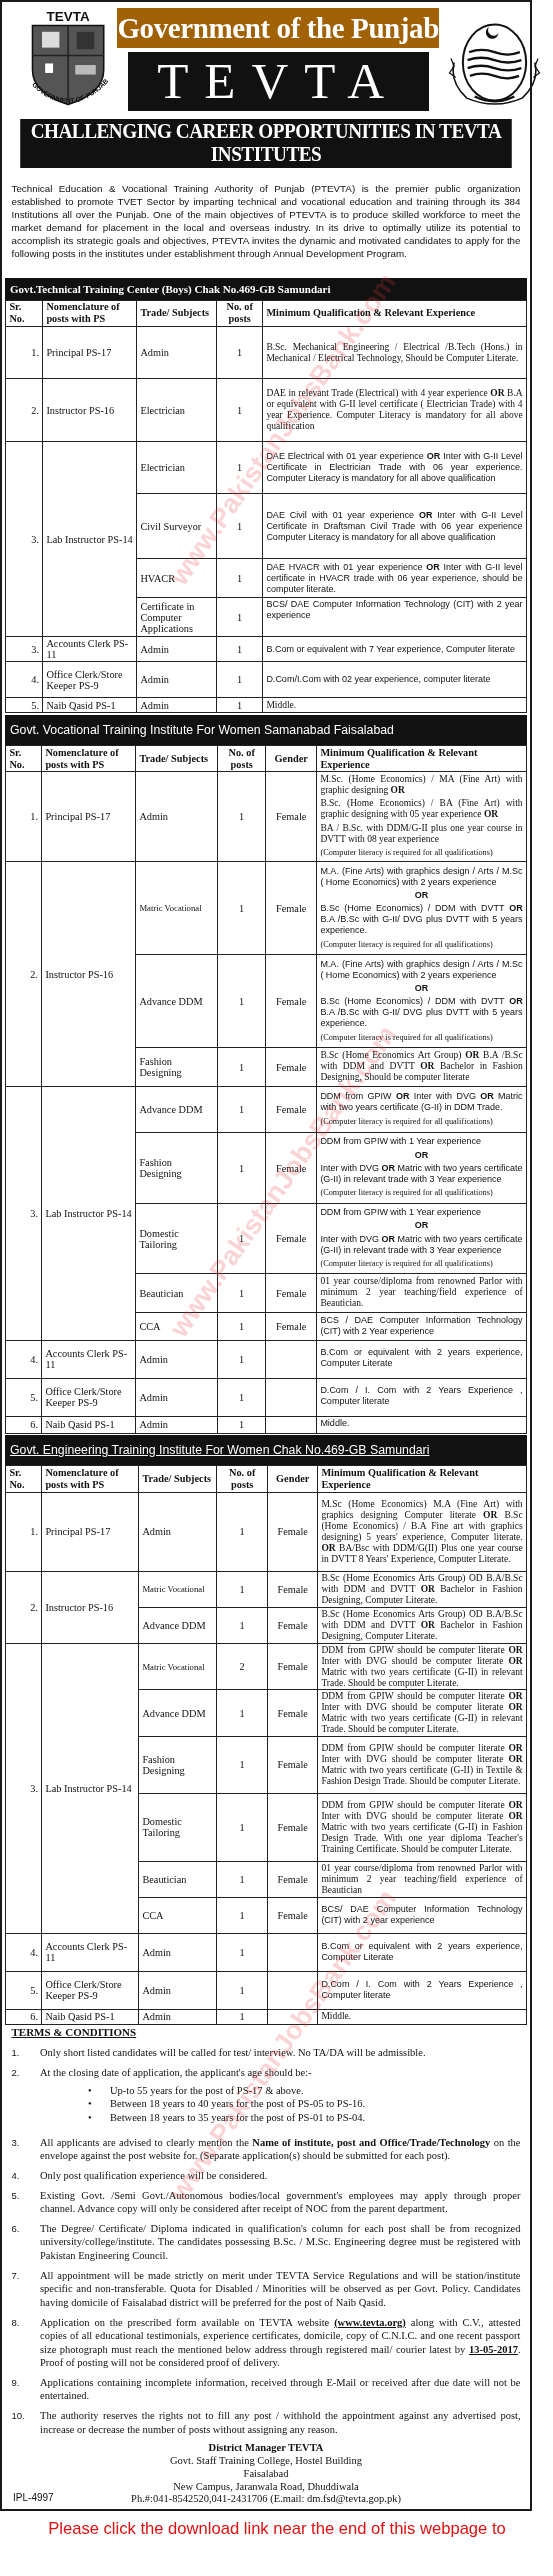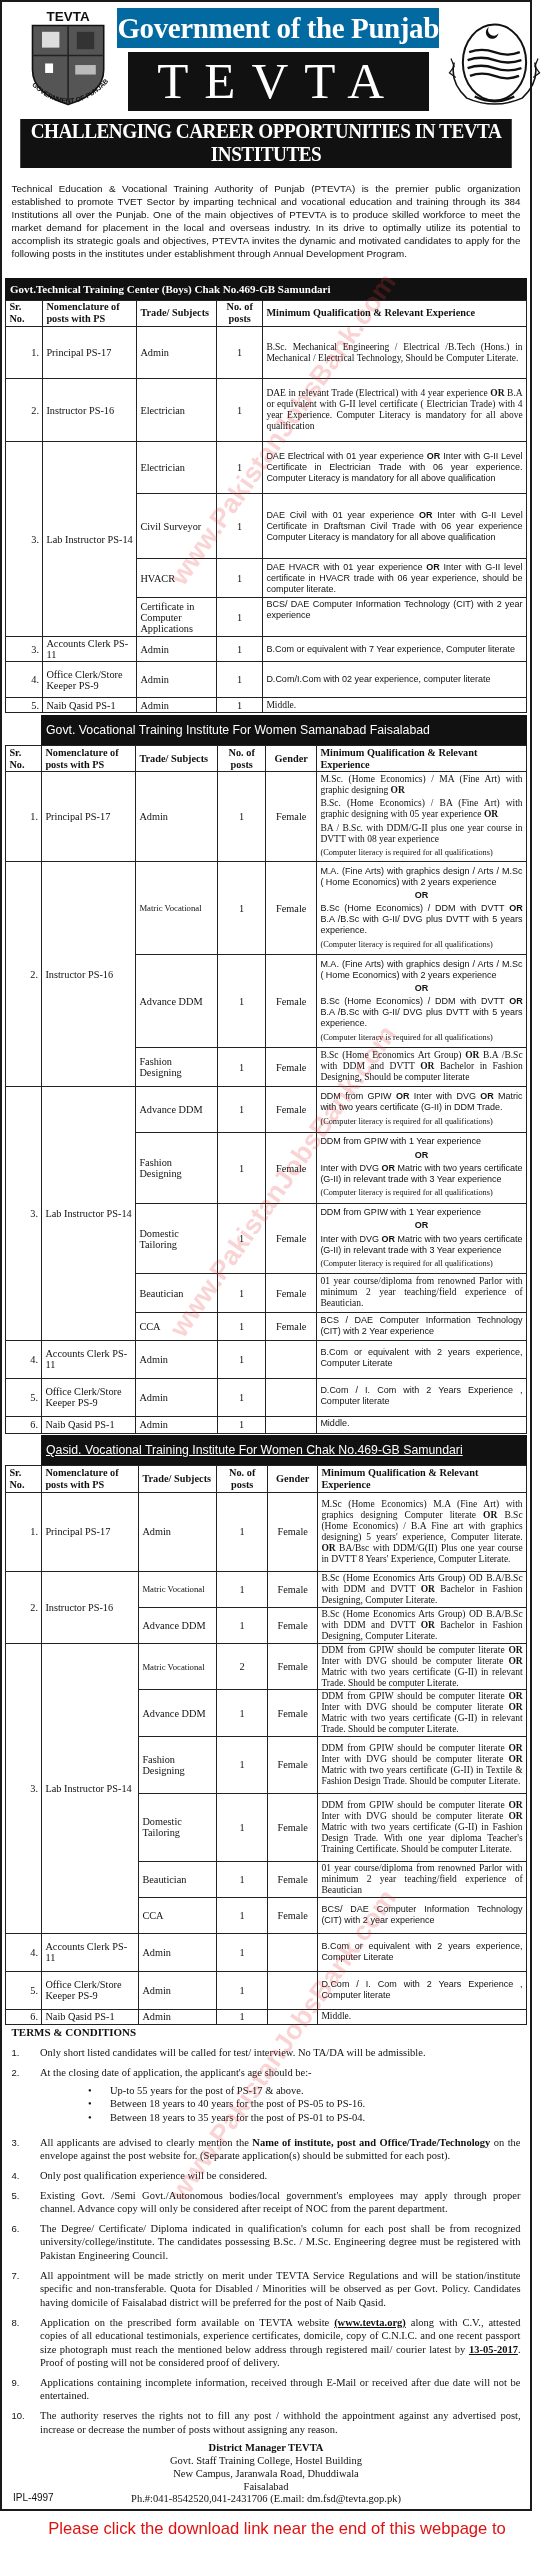--- a/index.html
+++ b/index.html
@@ -2,44 +2,44 @@
 <html style="font-size:12.7px"><head>
 <meta charset="utf-8">
 <style>
   * { box-sizing: border-box; }
   html, body { margin: 0; padding: 0; background: #ffffff; }
   body { width: 554px; font-family: "Liberation Serif", serif; color: #111; }
   .ad { width: 532px; border: 2.4px solid #1a1a1a; border-bottom-width: 2.4px; padding: 0 3.2px 3.2px 3.2px; position: relative; }
   .masthead { position: relative; height: 107px; }
   .logo-left { position: absolute; left: 17.4px; top: 6.3px; width: 91px; height: 103px; }
   .logo-right { position: absolute; left: 438px; top: 17.4px; width: 103px; height: 91px; }
-  .gov-title { position: absolute; left: 112px; top: 6.3px; width: 322px; height: 40px; background: #0369a1; color: #fff;
+  .gov-title { position: absolute; left: 112px; top: 6.3px; width: 322px; height: 40px; background: #a16207; color: #fff;
                font-family: "Liberation Serif", serif; font-weight: bold; font-size: 29px; line-height: 40px; text-align: center; letter-spacing: -0.4px; }
   .tevta-title { position: absolute; left: 123px; top: 50px; width: 301px; height: 59px; background: #111; color: #fff;
                  font-family: "Liberation Serif", serif; font-size: 51px; line-height: 59px; text-align: center; letter-spacing: 16px; }
   .career-banner { margin-top: 9.5px; background: #111; color: #fff; font-weight: bold; font-size: 20px; text-align: center;
                    font-family: "Liberation Serif", serif; padding: 1.6px 0; letter-spacing: -0.5px; transform: scaleX(0.96); margin-left: 4.8px; margin-right: 4.8px; }
   .intro { font-family: "Liberation Sans", sans-serif; font-size: 9.8px; line-height: 13px; padding: 4.8px 6.3px 8px 6.3px; text-align: justify; }
   .section-head { background: #111; color: #fff; font-weight: bold; padding: 4.8px 4.8px; font-size: 11px; margin-top: 1.6px; }
-  .section-head.sans { font-family: "Liberation Sans", sans-serif; font-weight: normal; font-size: 12.3px; padding: 8px 4.8px; margin-left: 36px; }
+  .section-head.sans { font-family: "Liberation Sans", sans-serif; font-weight: normal; font-size: 12.3px; padding: 8px 4.8px; }
   .section-head.sans.underline span { text-decoration: underline; }
   table.jobs { width: 100%; border-collapse: collapse; font-size: 10.3px; table-layout: fixed; }
   table.jobs th, table.jobs td { border: 1.2px solid #222; padding: 0.8px 3.2px; vertical-align: middle; }
   table.jobs th { font-weight: bold; text-align: left; line-height: 12px; font-size: 10.3px; }
   td.sr { text-align: right; }
   td.num { text-align: center; }
   td.qual { font-family: "Liberation Sans", sans-serif; font-size: 9px; line-height: 11px; text-align: justify; }
   td.qual.serif { font-family: "Liberation Serif", serif; font-size: 9.5px; }
   .q-para { margin: 0.8px 0 2.4px 0; }
   .q-center { text-align: center; font-weight: bold; }
   .q-note { font-family: "Liberation Serif", serif; font-size: 8.3px; }
   td.trade-small { font-size: 8.7px; margin-left: 21px; }
   b.or { font-weight: bold; }
   .terms { padding: 1.6px 6.3px 0 6.3px; font-size: 10.5px; line-height: 13.5px; }
-  .terms-title { font-weight: bold; font-size: 11px; }
+  .terms-title { font-weight: bold; text-decoration: underline; font-size: 11px; }
   .term { display: flex; margin: 6.3px 0; text-align: justify; }
   .term .n { width: 28.5px; flex: none; font-family: "Liberation Sans", sans-serif; font-size: 9.5px; }
   .term .t { flex: 1; }
   .bullets { margin: 4.8px 0 4.8px 48px; padding: 0; list-style: none; }
   .bullets li { position: relative; padding-left: 22px; line-height: 13.5px; }
   .bullets li::before { content: "\2022"; position: absolute; left: 0; }
   .signature { text-align: center; font-size: 10.5px; line-height: 12.7px; margin-top: 6.3px; position: relative; }
   .signature .title { font-weight: bold; }
   .ipl { position: absolute; left: 1.6px; bottom: 1.6px; font-family: "Liberation Sans", sans-serif; font-size: 10px; }
   .footer-note { color: #e01010; font-family: "Liberation Sans", sans-serif; font-size: 16.6px; text-align: center; line-height: 20.6px; padding: 8px 0 9.5px 0; }
@@ -305,21 +305,21 @@
           <td class="">Admin</td>
           <td class="num">1</td>
           <td class="num"></td>
           <td class="qual">
             <div class="q-para">Middle.</div>
           </td>
         </tr>
       </tbody>
   </table>
 
-  <div class="section-head sans underline"><span>Qasid. Vocational Training Institute For Women Chak No.469-GB Samundari</span></div>
+  <div class="section-head sans underline"><span>Govt. Engineering Training Institute For Women Chak No.469-GB Samundari</span></div>
   <table class="jobs">
     <colgroup>
         <col style="width:36px">
         <col style="width:97px">
         <col style="width:78px">
         <col style="width:51px">
         <col style="width:50px">
         <col>
       </colgroup>
     <thead>
@@ -465,22 +465,22 @@
         </div>
         <div class="term">
           <span class="n">10.</span>
           <div class="t"><span>The authority reserves the rights not to fill any post / withhold the appointment against any advertised post, increase or decrease the number of posts without assigning any reason.</span></div>
         </div>
       </div>
 
     <div class="signature">
       <div class="title">District Manager TEVTA</div>
       <div>Govt. Staff Training College, Hostel Building</div>
+      <div>Faisalabad</div>
       <div>New Campus, Jaranwala Road, Dhuddiwala</div>
-      <div>Faisalabad</div>
       <div>Ph.#:041-8542520,041-2431706 (E.mail: dm.fsd@tevta.gop.pk)</div>
       <div class="ipl">IPL-4997</div>
     </div>
   </div>
 
   <div class="watermark" style="left:95px; top:412px;">www.PakistanJobsBank.com</div>
   <div class="watermark" style="left:95px; top:1164px;">www.PakistanJobsBank.com</div>
   <div class="watermark" style="left:95px; top:2028px;">www.PakistanJobsBank.com</div>
 </div>
 

